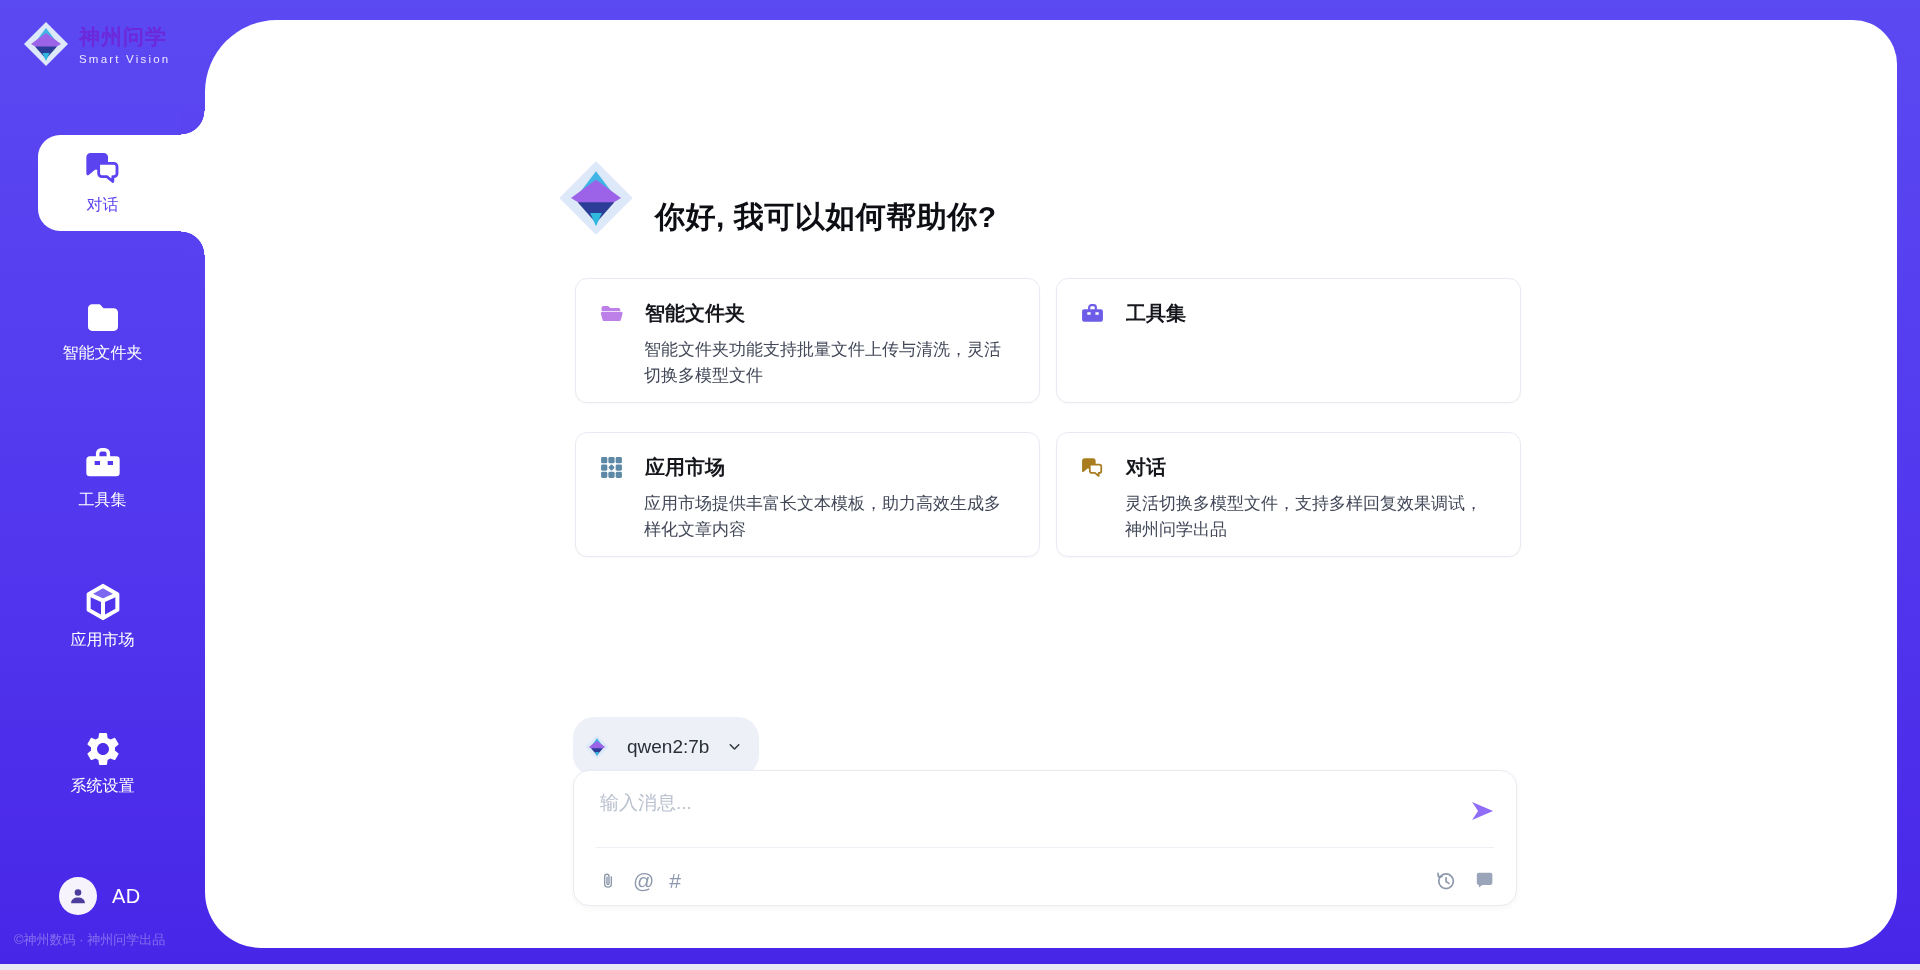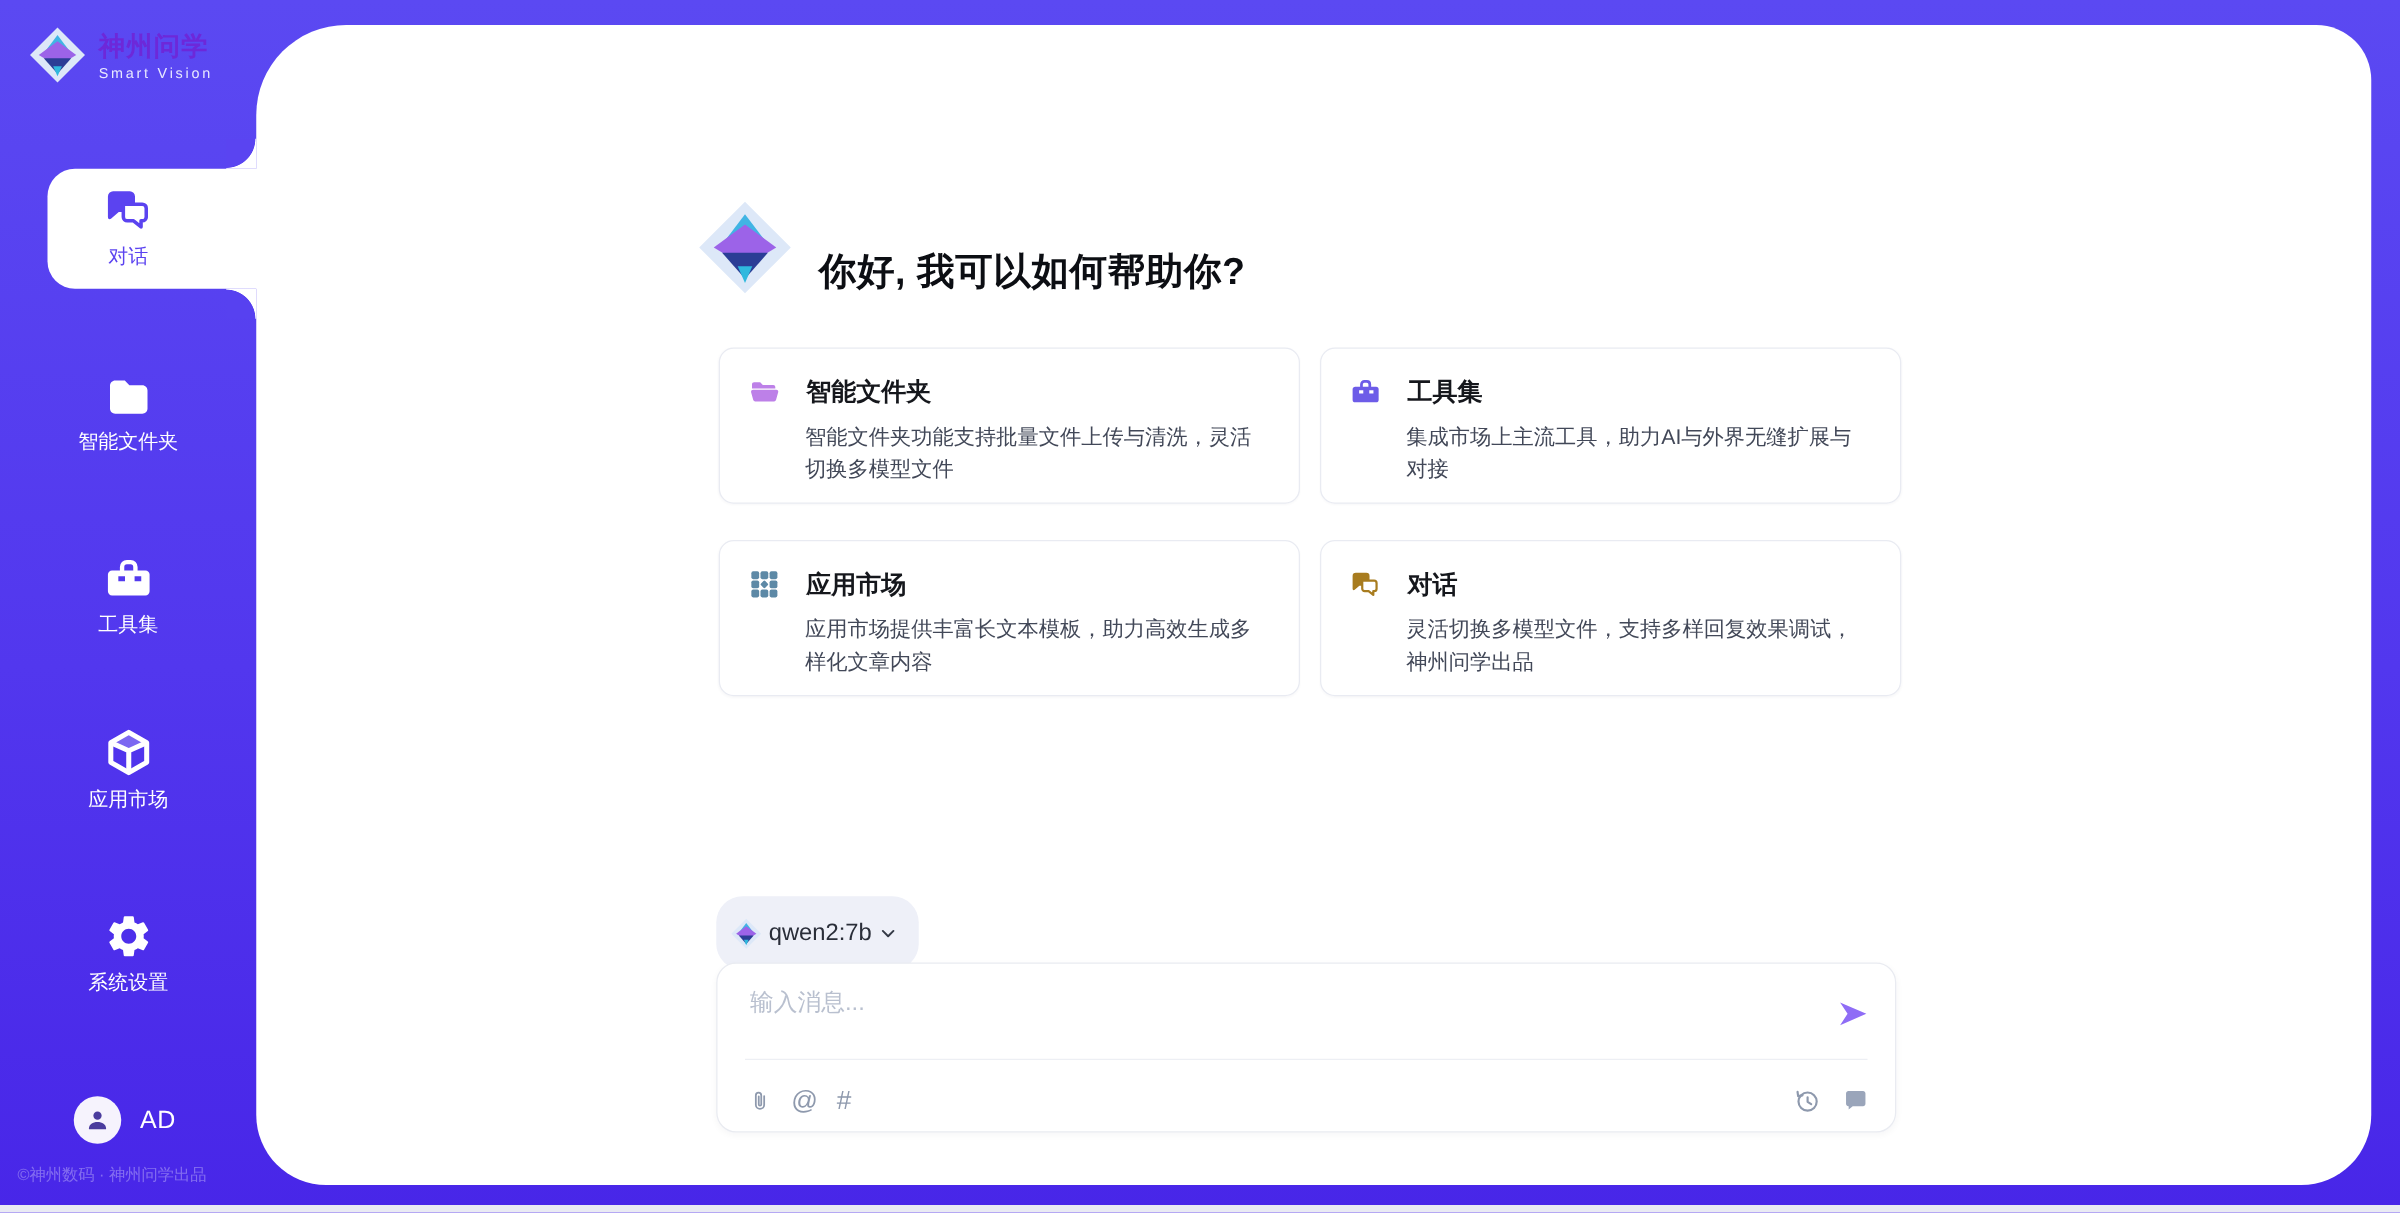--- a/index.html
+++ b/index.html
@@ -62,21 +62,21 @@
   .card-head { display:flex; align-items:center; gap:21px; }
   .card-title { font-size:20px; font-weight:700; color:#15171c; }
   .card-desc { margin:10px 0 0 45px; font-size:17px; line-height:25.5px; color:#424858; }
   .icon-folder-open { color:#bd80e8; }
   .icon-toolbox-c  { color:#6d5ce8; }
   .icon-grid       { color:#5d89a6; }
   .icon-chat-c     { color:#a87c1f; }
 
   
   .model-pill { position:absolute; left:573px; top:717px; height:59px; border-radius:21px;
-    background:#eef0f8; display:flex; align-items:center; gap:5px; padding:0 16px 0 11px;
+    background:#eef0f8; display:flex; align-items:center; gap:17px; padding:0 16px 0 11px;
     cursor:pointer; z-index:5; }
   .model-name { font-size:19px; color:#2a2e39; }
 
   
   .composer { position:absolute; left:573px; top:770px; width:944px; height:136px;
     background:#fff; border:1px solid #e9ebf1; border-radius:16px;
     box-shadow:0 2px 6px rgba(25,30,60,0.04); z-index:5; }
   .composer-input { position:absolute; left:26px; top:15px; width:820px; height:34px;
     border:none; outline:none; font-size:19px; color:#333a48; background:transparent;
     font-family:"Liberation Sans","DejaVu Sans",sans-serif; }
@@ -200,21 +200,20 @@
     <p class="card-desc">智能文件夹功能支持批量文件上传与清洗，灵活切换多模型文件</p>
   </div>
 
   <div class="card">
     <div class="card-head">
       <svg class="icon-toolbox-c" width="25" height="25" viewBox="0 0 24 24">
           <use href="#toolbox"></use>
         </svg>
       <span class="card-title">工具集</span>
     </div>
-    <p class="card-desc">集成市场上主流工具，助力AI与外界无缝扩展与对接</p>
   </div>
 
   <div class="card">
     <div class="card-head">
       <svg class="icon-grid" width="25" height="25" viewBox="0 0 24 24">
         <g fill="currentColor">
           <rect x="2" y="2" width="6" height="6" rx="1.4"></rect>
             <rect x="9" y="2" width="6" height="6" rx="1.4"></rect>
             <rect x="16" y="2" width="6" height="6" rx="1.4"></rect>
           <rect x="2" y="9" width="6" height="6" rx="1.4"></rect>

